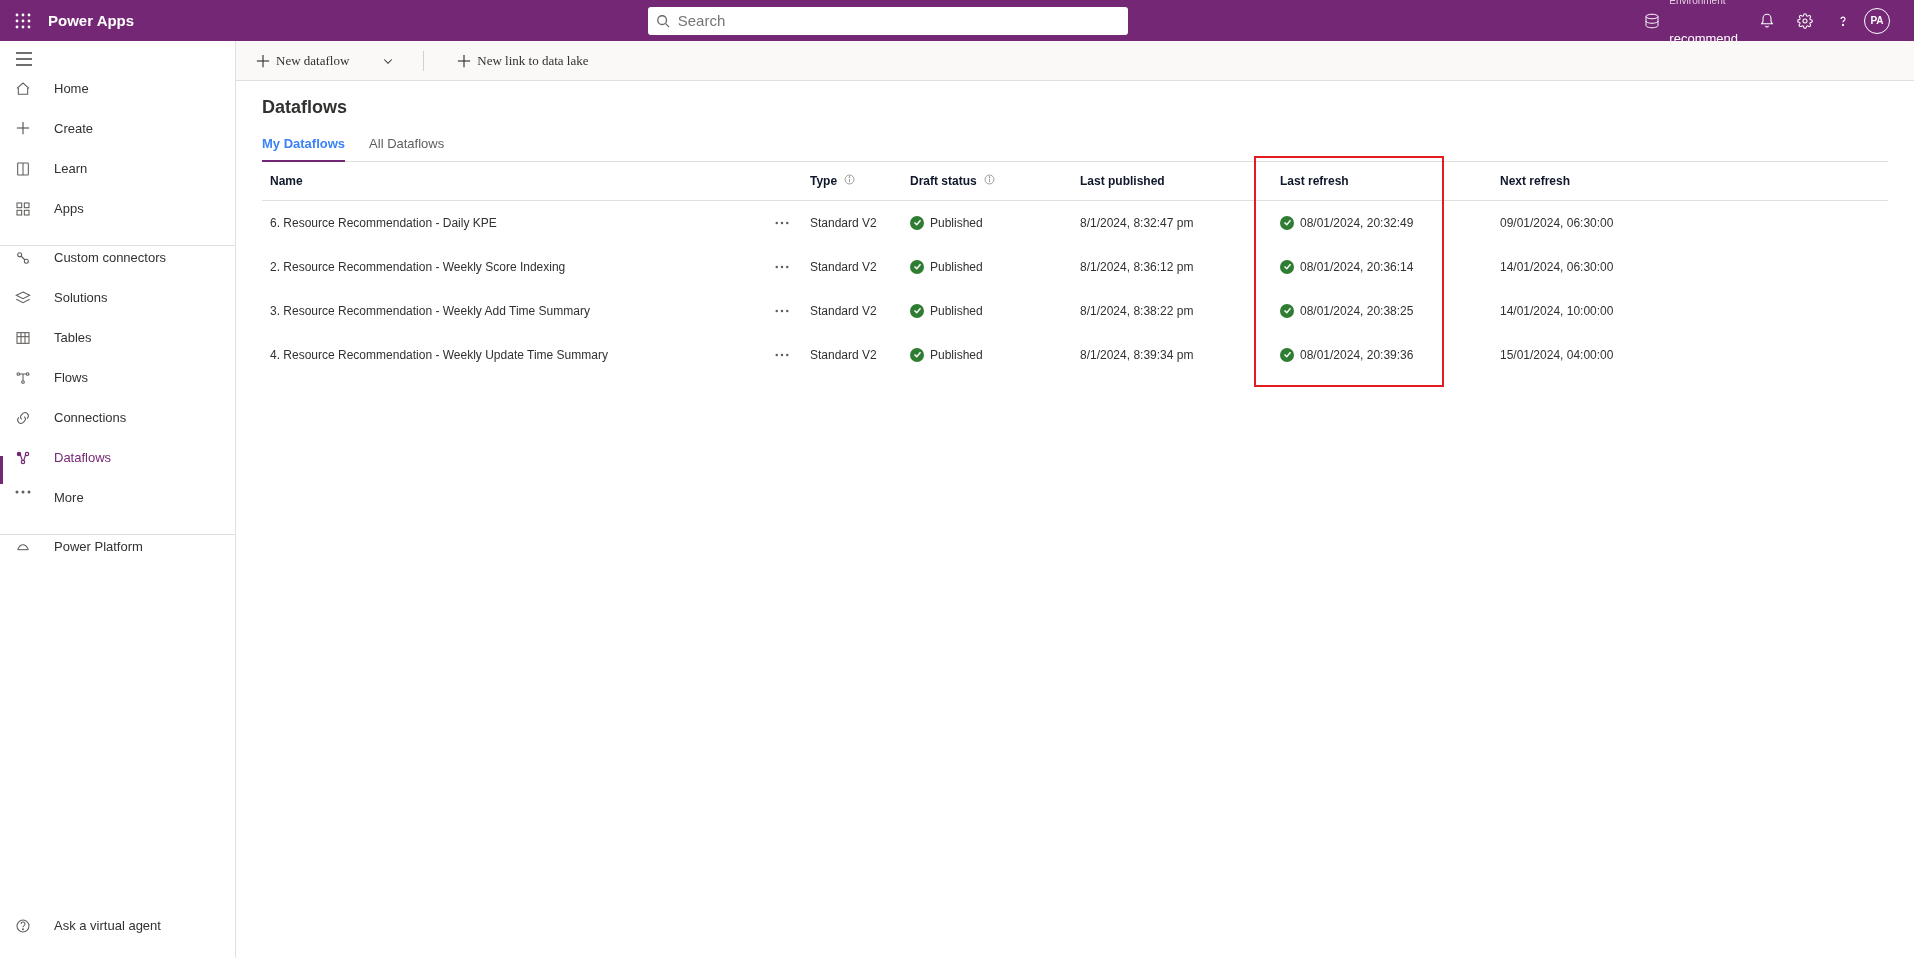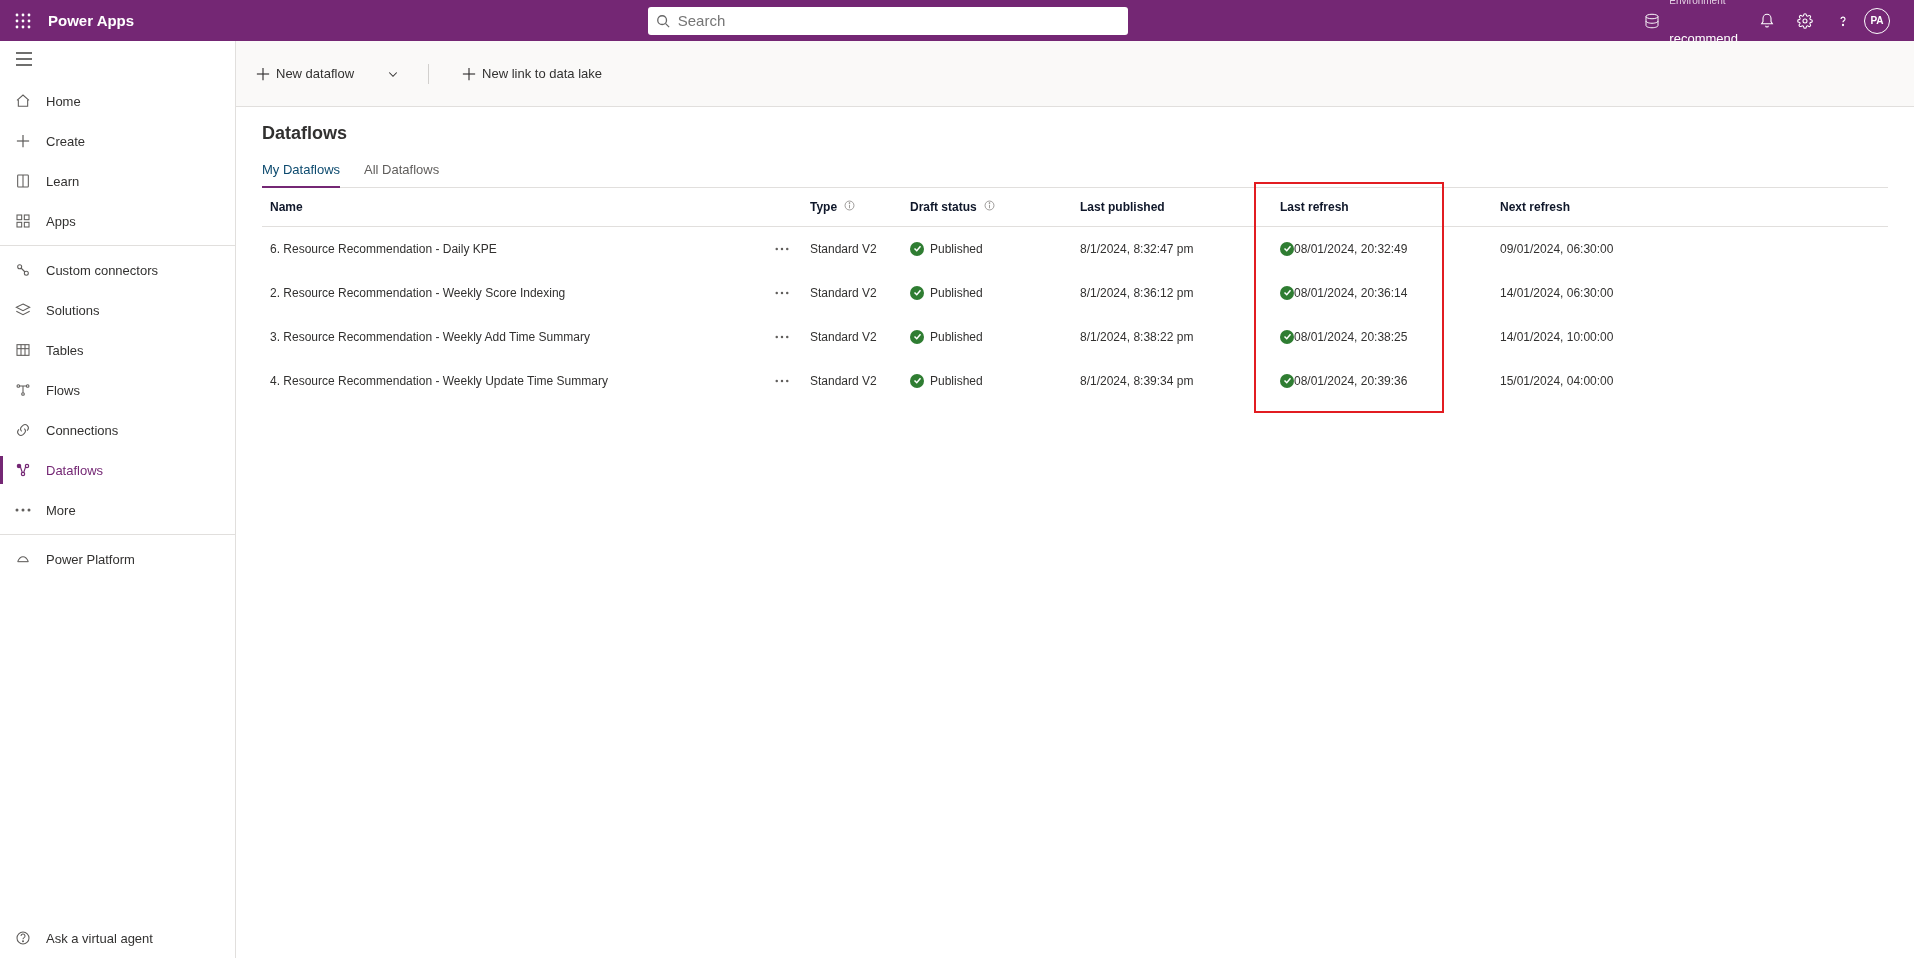--- a/index.html
+++ b/index.html
@@ -21,60 +21,60 @@
     .env-name { font-size: 13px; color: #fff; margin-top: 26px; }
     .icon-btn { width: 38px; height: 41px; display: flex; align-items: center; justify-content: center; cursor: pointer; }
     .avatar-circle { width: 26px; height: 26px; border: 1px solid #fff; border-radius: 50%; display: flex; align-items: center; justify-content: center; font-size: 10px; font-weight: 600; cursor: pointer; margin: 0 18px 0 2px; }
 
     
     .body-row { flex: 1; display: flex; min-height: 0; }
     .sidebar { width: 236px; border-right: 1px solid #e1dfdd; display: flex; flex-direction: column; background: #fff; }
     .hamburger-zone { height: 36px; display: flex; align-items: center; padding: 0 16px; cursor: pointer; }
     .side-group { padding: 4px 0; }
     .side-divider { border-top: 1px solid #e1dfdd; margin: 0 0; }
-    .side-item { display: flex; align-items: center; height: 40px; padding: 0 14px; gap: 14px; cursor: pointer; color: #323130; }
+    .side-item { display: flex; align-items: flex-start; height: 40px; padding: 0 14px; gap: 22px; cursor: pointer; color: #323130; }
     .side-item .icon-slot { width: 18px; display: flex; align-items: center; justify-content: center; color: #605e5c; }
     .side-item.active { color: #742774; position: relative; }
     .side-item.active .icon-slot { color: #742774; }
     .side-item.active::before { content: ""; position: absolute; left: 0; top: 6px; bottom: 6px; width: 3px; background: #742774; }
     .sidebar-spacer { flex: 1; }
 
     
     .main-col { flex: 1; display: flex; flex-direction: column; min-width: 0; }
-    .cmd-bar { height: 66px; border-bottom: 1px solid #e1dfdd; display: flex; align-items: center; padding: 0 12px; gap: 21px; background: #faf9f8; }
+    .cmd-bar { height: 40px; border-bottom: 1px solid #e1dfdd; display: flex; align-items: center; padding: 0 12px; gap: 21px; background: #faf9f8; font-family: Liberation Serif, serif; }
     .cmd-btn { display: flex; align-items: center; gap: 6px; height: 32px; padding: 0 8px; cursor: pointer; color: #323130; border-radius: 2px; }
     .cmd-sep { width: 1px; height: 20px; background: #d2d0ce; margin: 0 4px; }
 
     .page-content { padding: 12px 26px 0 26px; flex: 1; overflow: auto; }
     .page-title { font-size: 18px; font-weight: 600; margin: 4px 0 10px 0; }
 
     .tabs { display: flex; gap: 24px; border-bottom: 1px solid #e1dfdd; margin-bottom: 0; }
     .tab { padding: 8px 0 10px 0; cursor: pointer; font-size: 13px; color: #605e5c; position: relative; }
-    .tab.active { color: #0c4a6e; font-weight: 400; }
+    .tab.active { color: #3b82f6; font-weight: 700; }
     .tab.active::after { content: ""; position: absolute; left: 0; right: 0; bottom: -1px; height: 2px; background: #742774; }
 
     
     .grid { width: 100%; border-collapse: collapse; table-layout: fixed; }
     .grid th { text-align: left; font-weight: 600; font-size: 12px; color: #0f172a; padding: 12px 8px; border-bottom: 1px solid #e1dfdd; white-space: nowrap; }
     .grid td { padding: 10px 8px; font-size: 12px; color: #323130; white-space: nowrap; vertical-align: middle; }
     .col-name   { width: 500px; }
     .col-more   { width: 40px; }
     .col-type   { width: 100px; }
     .col-draft  { width: 170px; }
     .col-pub    { width: 200px; }
     .col-last   { width: 220px; }
     .col-next   { width: auto; }
     .more-dots { color: #605e5c; cursor: pointer; display: inline-flex; align-items: center; justify-content: center; width: 24px; height: 24px; border-radius: 2px; }
     .status-chip { display: inline-flex; align-items: center; gap: 6px; }
     .check-badge { width: 14px; height: 14px; border-radius: 50%; background: #2f7d32; display: inline-flex; align-items: center; justify-content: center; }
     .info-dot { display: inline-flex; align-items: center; justify-content: center; margin-left: 4px; color: #8a8886; }
     .highlight-box { border: 2px solid #e21c21; position: absolute; pointer-events: none; }
 
     .last-wrap { position: relative; }
-    .last-refresh-cell { display: inline-flex; align-items: flex-start; }
+    .last-refresh-cell { display: inline-flex; align-items: flex-start; gap: 6px; }
   </style>
 </head>
 <body>
 
 <div class="top-bar">
   <div class="waffle">
     <svg width="16" height="16" viewBox="0 0 16 16" fill="#fff">
         <circle cx="2" cy="2" r="1.4"></circle>
         <circle cx="8" cy="2" r="1.4"></circle>
         <circle cx="14" cy="2" r="1.4"></circle>

